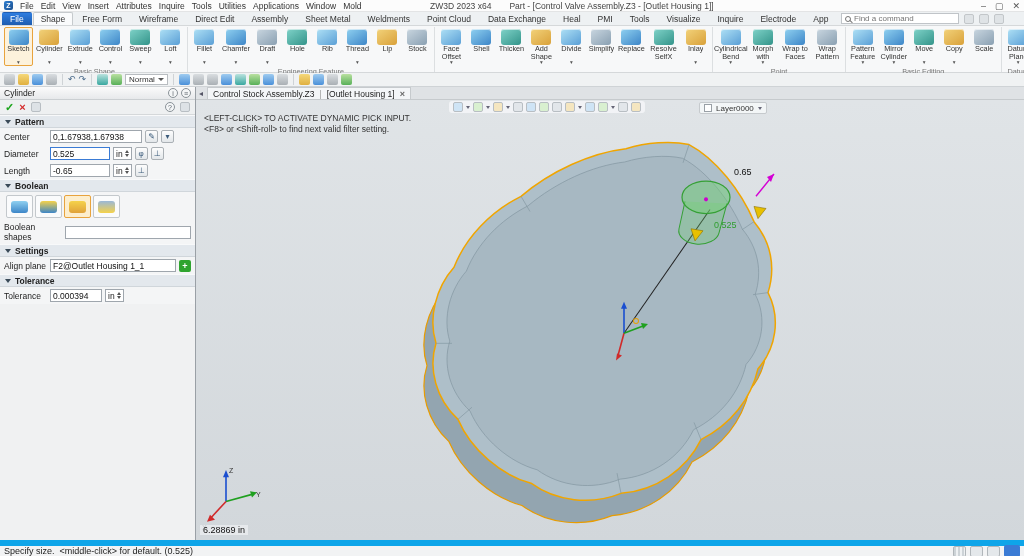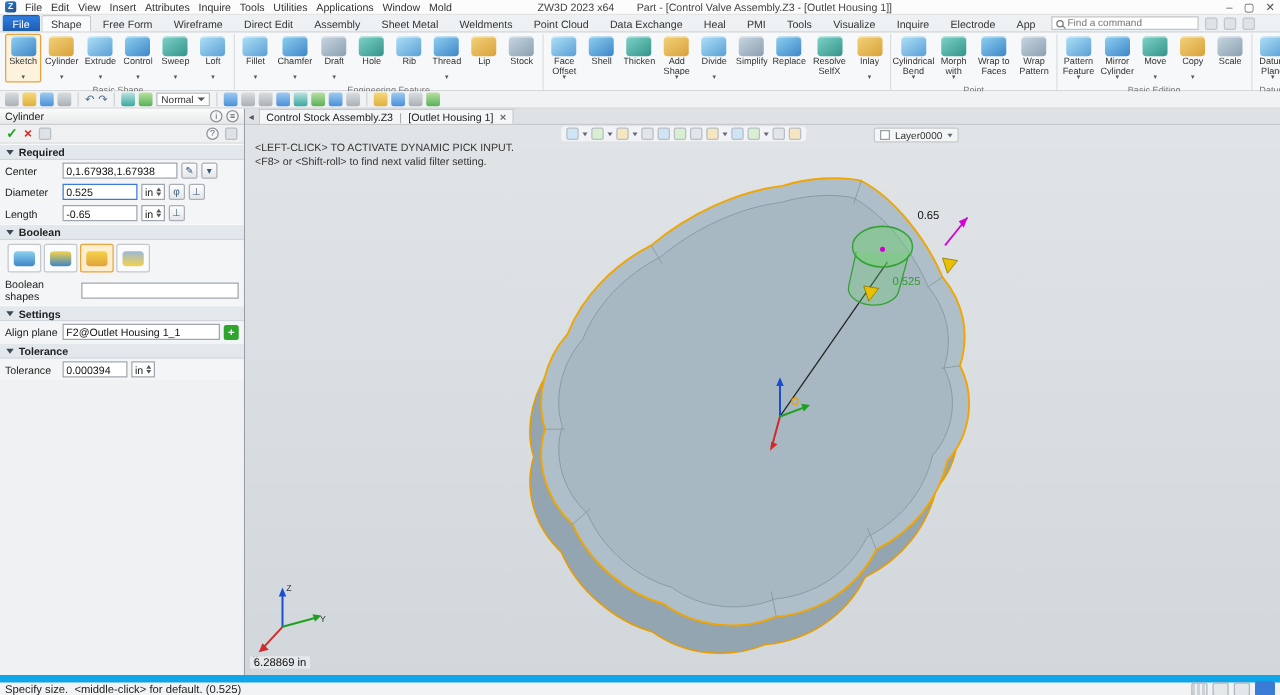--- a/index.html
+++ b/index.html
@@ -399,21 +399,21 @@
         <span class="ok">✓</span>
         <span class="cancel">×</span>
         <span class="pin"></span>
         <span class="spacer"></span>
         <span class="dlg-ic">?</span>
         <span class="pin"></span>
       </div>
 
       <div class="section-h">
         <span class="tri-down"></span>
-        <span>Required</span>
+        <span>Pattern</span>
       </div>
       <div class="frow">
         <span class="flabel">Center</span>
         <input class="tinput" style="width: 92px;" value="0,1.67938,1.67938">
         <span class="mini-btn">✎</span>
         <span class="mini-btn">▾</span>
       </div>
       <div class="frow">
         <span class="flabel">Diameter</span>
         <input class="tinput focused" style="width: 60px;" value="0.525">

